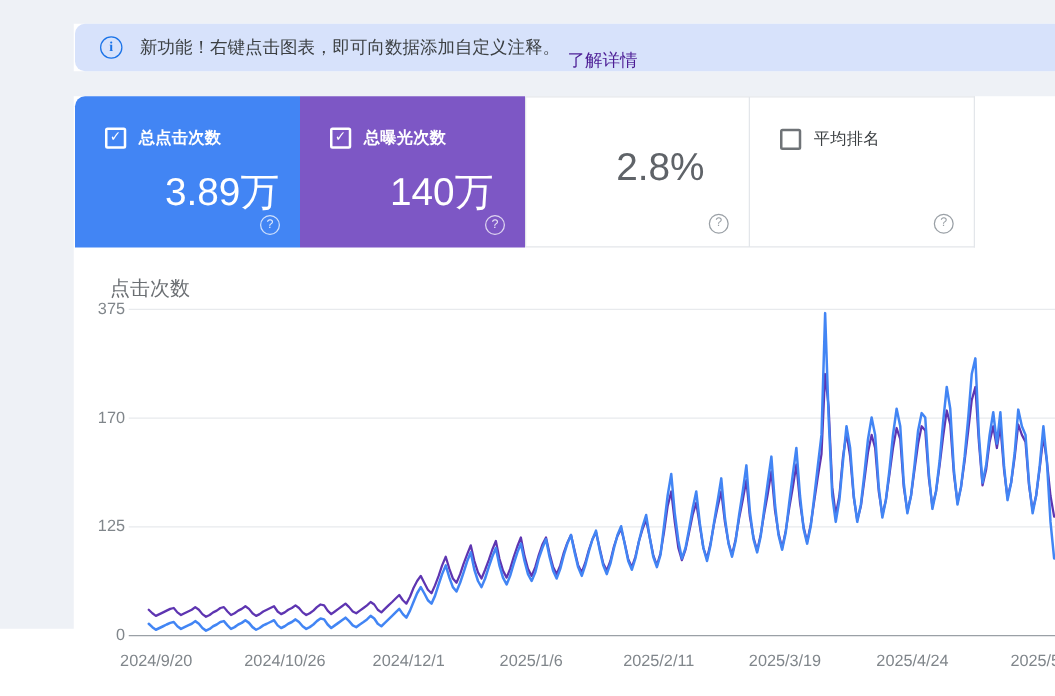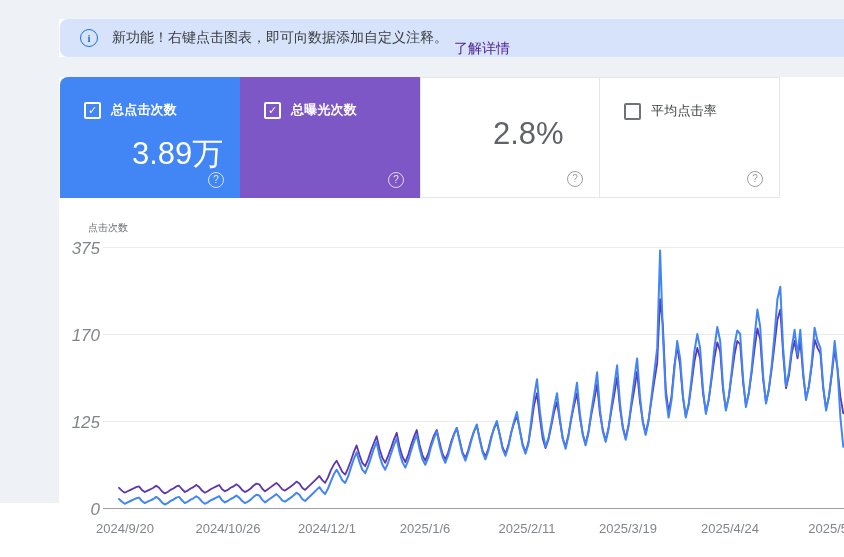--- a/index.html
+++ b/index.html
@@ -52,26 +52,26 @@
   .card-value{margin-top:14px;font-size:31px;color:#ffffff;margin-left:48px;}
   .card.white .card-value{color:#5f6368;}
   .help-icon{
     position:absolute;right:16px;bottom:10px;width:14px;height:14px;border-radius:50%;
     border:1.4px solid rgba(255,255,255,.75);color:rgba(255,255,255,.85);
     font-size:10px;line-height:14px;text-align:center;
   }
   .card.white .help-icon{border-color:#9aa0a6;color:#9aa0a6;}
 
   
-  .chart-title{position:absolute;left:88px;top:221px;font-size:10px;color:#6b6f73;}
+  .chart-title{position:absolute;left:88px;top:221px;font-size:16px;color:#6b6f73;}
   .gridline{position:absolute;left:103px;width:741px;height:1px;background:#e8eaed;}
   #axis-x{position:absolute;left:103px;top:508px;width:741px;height:1px;background:#9aa0a6;}
   .ytick{
     position:absolute;left:60px;width:40px;text-align:right;
-    font-size:17px;color:#80868b;font-style:italic;
+    font-size:13px;color:#80868b;
   }
   .xtick{
     position:absolute;top:521px;font-size:13px;color:#80868b;
     transform:translateX(-50%);white-space:nowrap;
   }
   #plot{position:absolute;left:103px;top:240px;}
   #plot polyline{fill:none;stroke-linejoin:round;stroke-linecap:round;}
 </style>
 </head>
 <body>
@@ -93,30 +93,31 @@
       <span class="card-label">总点击次数</span>
     </div>
     <div class="card-value">3.89万</div>
     <span class="help-icon">?</span>
   </div>
   <div class="card c1" style="background: rgb(125, 87, 197);">
     <div class="card-head">
       <span class="cbx">✓</span>
       <span class="card-label">总曝光次数</span>
     </div>
+    <div class="card-value">140万</div>
     <span class="help-icon">?</span>
   </div>
   <div class="card white c2" style="background: rgb(255, 255, 255);">
     <div class="card-value">2.8%</div>
     <span class="help-icon">?</span>
   </div>
   <div class="card white c3" style="background: rgb(255, 255, 255);">
     <div class="card-head">
       <span class="cbx"></span>
-      <span class="card-label">平均点击率</span>
+      <span class="card-label">平均排名</span>
     </div>
     <span class="help-icon">?</span>
   </div>
 </div>
 
 <div class="chart-title">点击次数</div>
 
 <div class="gridline" style="top:247px"></div>
 <div class="gridline" style="top:334px"></div>
 <div class="gridline" style="top:421px"></div>

